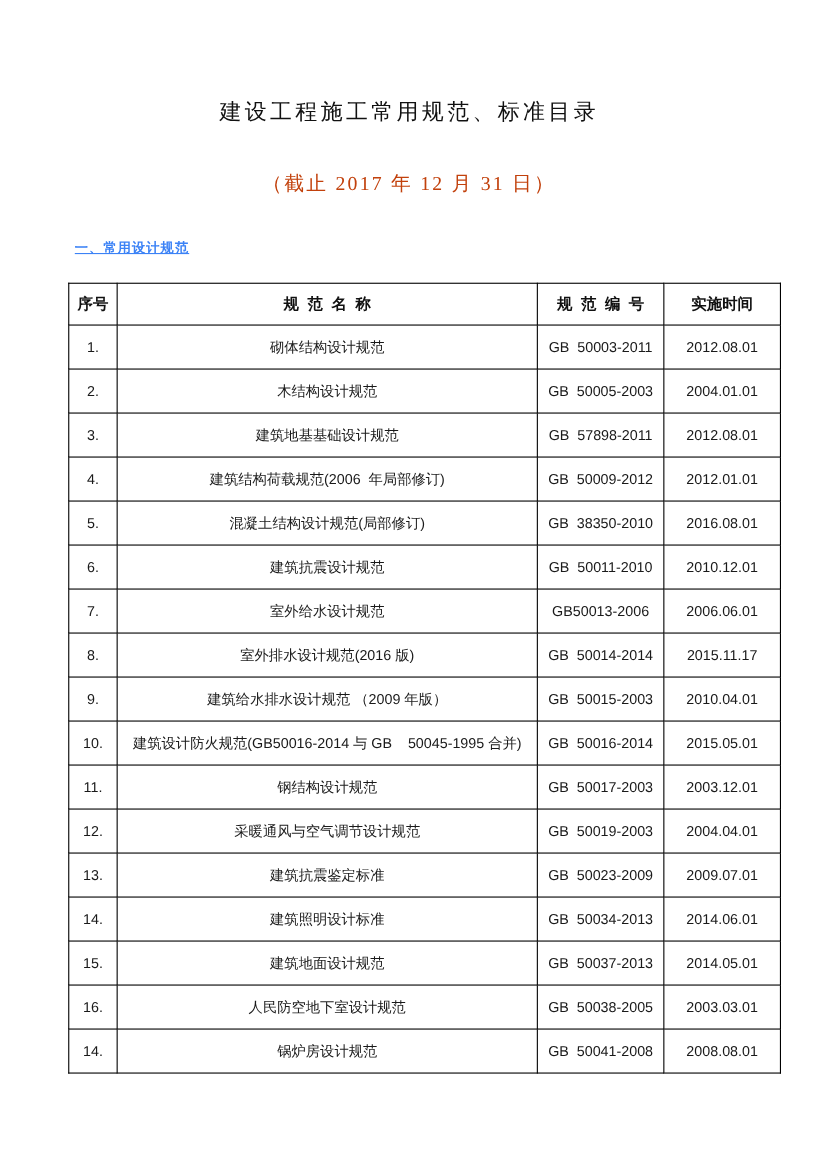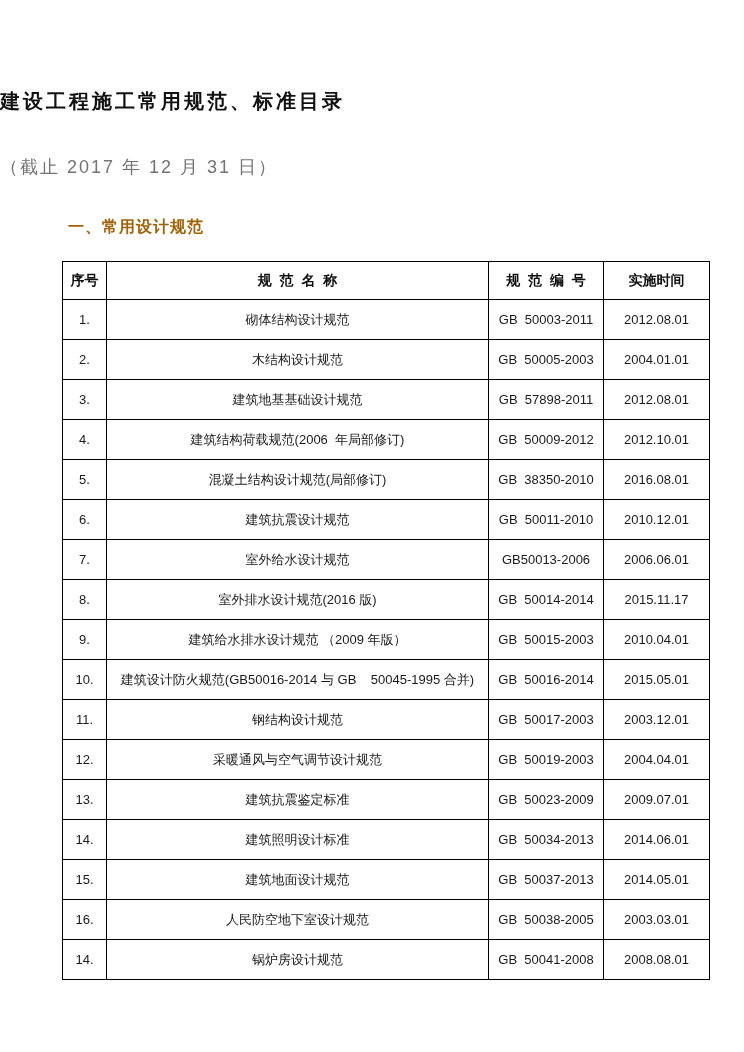--- a/index.html
+++ b/index.html
@@ -8,43 +8,46 @@
     width: 744px;
     height: 1052px;
     background: #ffffff;
     font-family: "Liberation Sans", sans-serif;
     color: #1a1a1a;
     position: relative;
     overflow: hidden;
   }
   .doc-title {
     padding-top: 88px;
+    text-align: center;
     font-family: "Liberation Serif", serif;
     font-size: 20px;
-    font-weight: 700;
+    font-weight: 400;
     letter-spacing: 3px;
     color: #111111;
     white-space: pre-wrap;
   }
   .doc-subtitle {
     margin-top: 40px;
-    font-family: Liberation Sans, sans-serif;
+    text-align: center;
+    font-family: Liberation Serif, serif;
     font-size: 18px;
     font-weight: 500;
     letter-spacing: 2px;
-    color: #737373;
+    color: #c2410c;
     white-space: pre-wrap;
   }
   .section-heading {
     margin: 38px 0 0 68px;
-    font-size: 16px;
+    font-size: 12px;
     font-weight: bold;
     letter-spacing: 1px;
-    color: #a16207;
-    white-space: pre-wrap;
+    color: #3b82f6;
+    white-space: pre-wrap;
+    text-decoration: underline;
   }
   table.standards {
     border-collapse: collapse;
     margin: 23px 0 0 62px;
     table-layout: fixed;
     width: 647px;
   }
   .standards th, .standards td {
     border: 1.4px solid #000000;
     text-align: center;
@@ -111,21 +114,21 @@
         <tr>
           <td>3.</td>
           <td>建筑地基基础设计规范</td>
           <td>GB  57898-2011</td>
           <td>2012.08.01</td>
         </tr>
         <tr>
           <td>4.</td>
           <td>建筑结构荷载规范(2006  年局部修订)</td>
           <td>GB  50009-2012</td>
-          <td>2012.10.01</td>
+          <td>2012.01.01</td>
         </tr>
         <tr>
           <td>5.</td>
           <td>混凝土结构设计规范(局部修订)</td>
           <td>GB  38350-2010</td>
           <td>2016.08.01</td>
         </tr>
         <tr>
           <td>6.</td>
           <td>建筑抗震设计规范</td>

